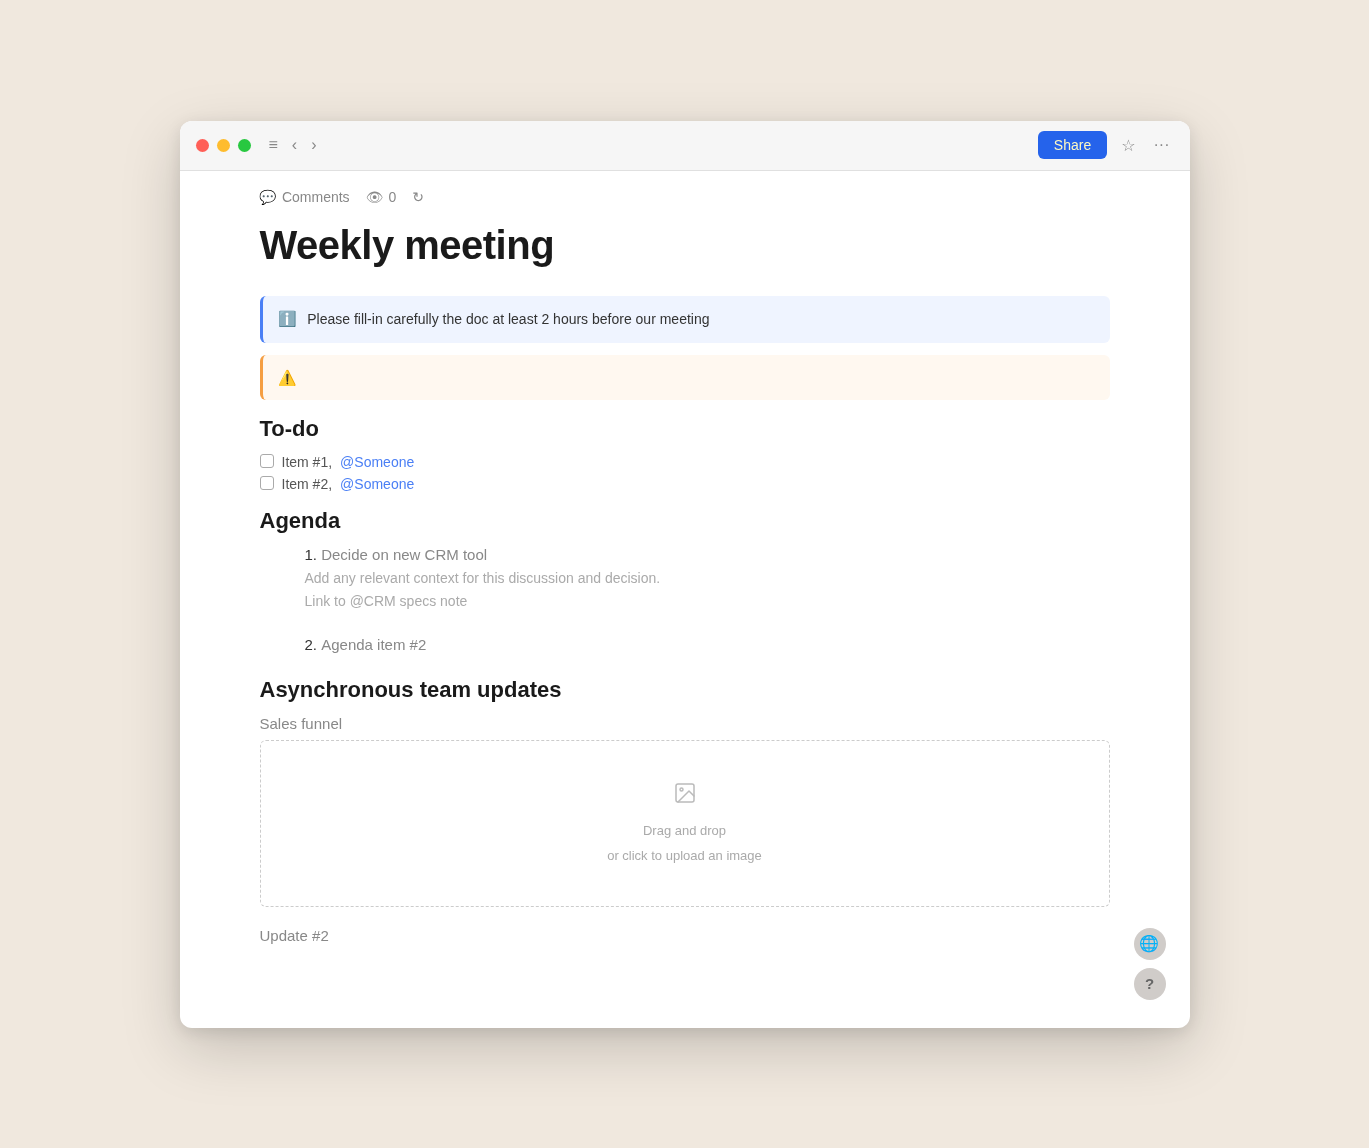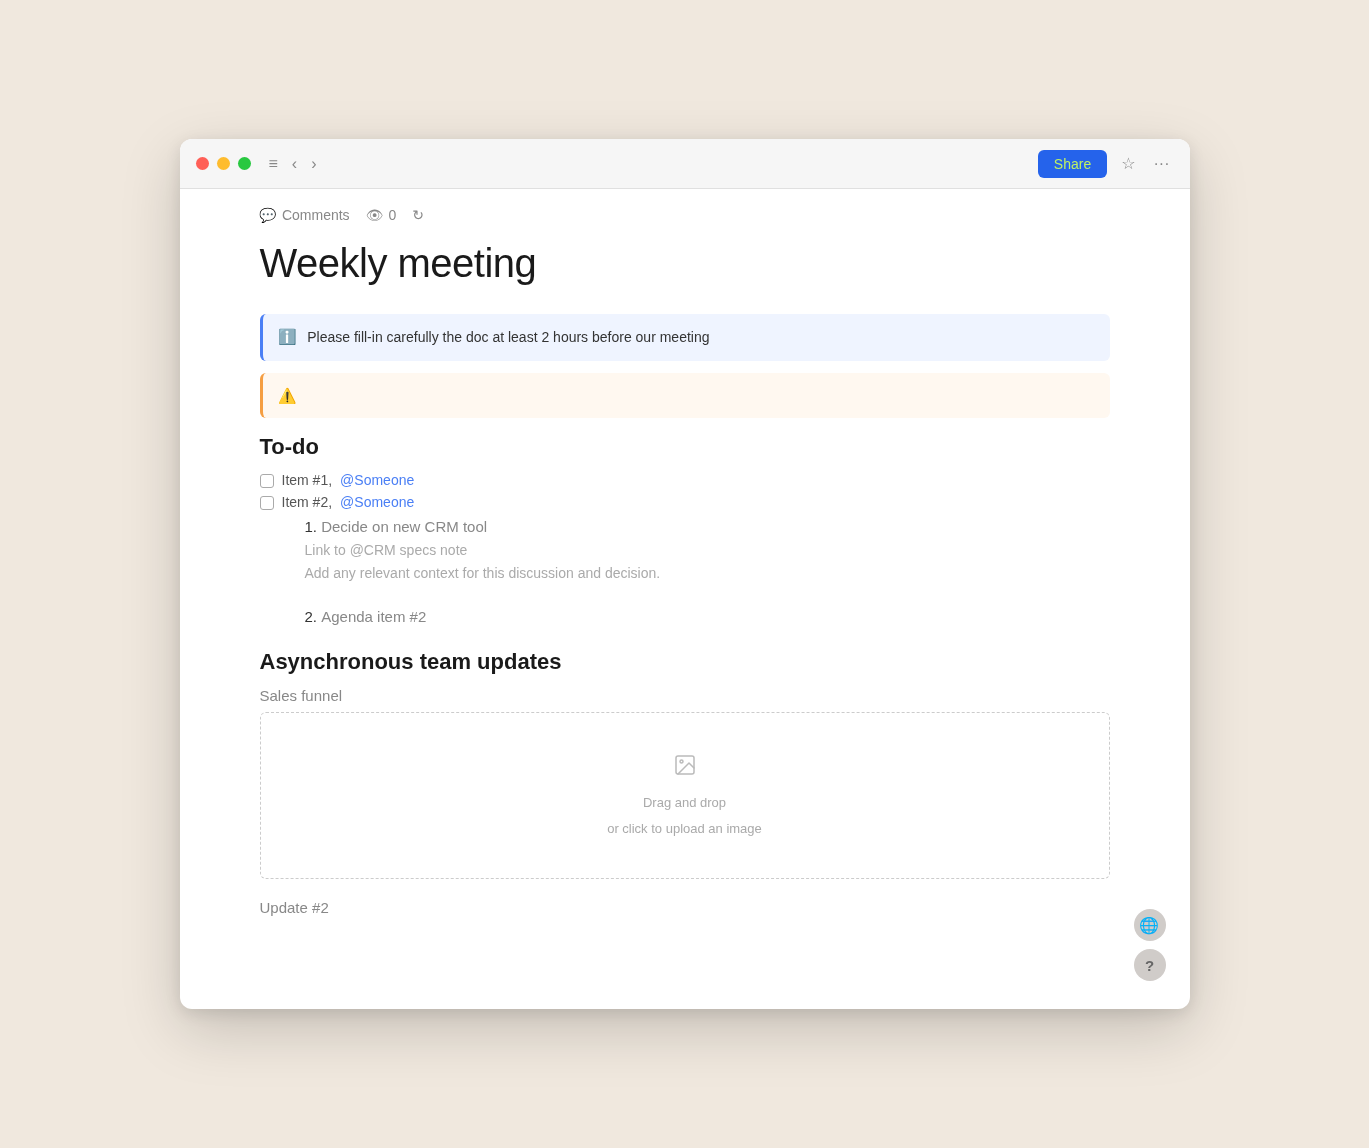--- a/index.html
+++ b/index.html
@@ -71,21 +71,21 @@
 
     .titlebar-right {
       margin-left: auto;
       display: flex;
       align-items: center;
       gap: 10px;
     }
 
     .share-btn {
       background: #2563eb;
-      color: #bef264;
+      color: #fef9c3;
       border: none;
       border-radius: 6px;
       padding: 6px 16px;
       font-size: 14px;
       font-weight: 500;
       cursor: pointer;
     }
 
     .titlebar-action-btn {
       background: none;
@@ -123,21 +123,21 @@
       color: #888;
     }
 
     
     .doc-body {
       padding: 8px 80px 40px 80px;
     }
 
     .doc-title {
       font-size: 40px;
-      font-weight: 400;
+      font-weight: 700;
       color: #1a1a1a;
       margin-bottom: 28px;
       letter-spacing: -0.5px;
     }
 
     
     .callout {
       border-radius: 6px;
       padding: 13px 16px;
       margin-bottom: 12px;
@@ -186,21 +186,21 @@
     }
 
     
     .todo-list {
       list-style: none;
       margin-bottom: 8px;
     }
 
     .todo-item {
       display: flex;
-      align-items: flex-end;
+      align-items: flex-start;
       gap: 8px;
       font-size: 14px;
       color: #555;
       margin-bottom: 6px;
     }
 
     .todo-checkbox {
       width: 14px;
       height: 14px;
       border: 1.5px solid #aaa;
@@ -382,28 +382,29 @@
             <span>Item #1,</span>
             <span class="todo-mention">@Someone</span>
           </li>
           <li class="todo-item">
             <div class="todo-checkbox"></div>
             <span>Item #2,</span>
             <span class="todo-mention">@Someone</span>
           </li>
         </ul>
 
+        <h2 class="section-heading">Agenda</h2>
 
         <div class="agenda-item">
           <div class="agenda-item-title">
             <span class="agenda-item-num">1.</span>
             <a class="agenda-link" href="#">Decide on new CRM tool</a>
           </div>
+          <p class="agenda-placeholder">Add any relevant context for this discussion and decision.</p>
           <p class="agenda-placeholder" style="color:#aaa;">Link to @CRM specs note</p>
-          <p class="agenda-placeholder">Add any relevant context for this discussion and decision.</p>
         </div>
 
         <div class="agenda-item">
           <div class="agenda-item-title">
             <span class="agenda-item-num">2.</span>
             <a class="agenda-link" href="#">Agenda item #2</a>
           </div>
         </div>
 
         <h2 class="section-heading">Asynchronous team updates</h2>

